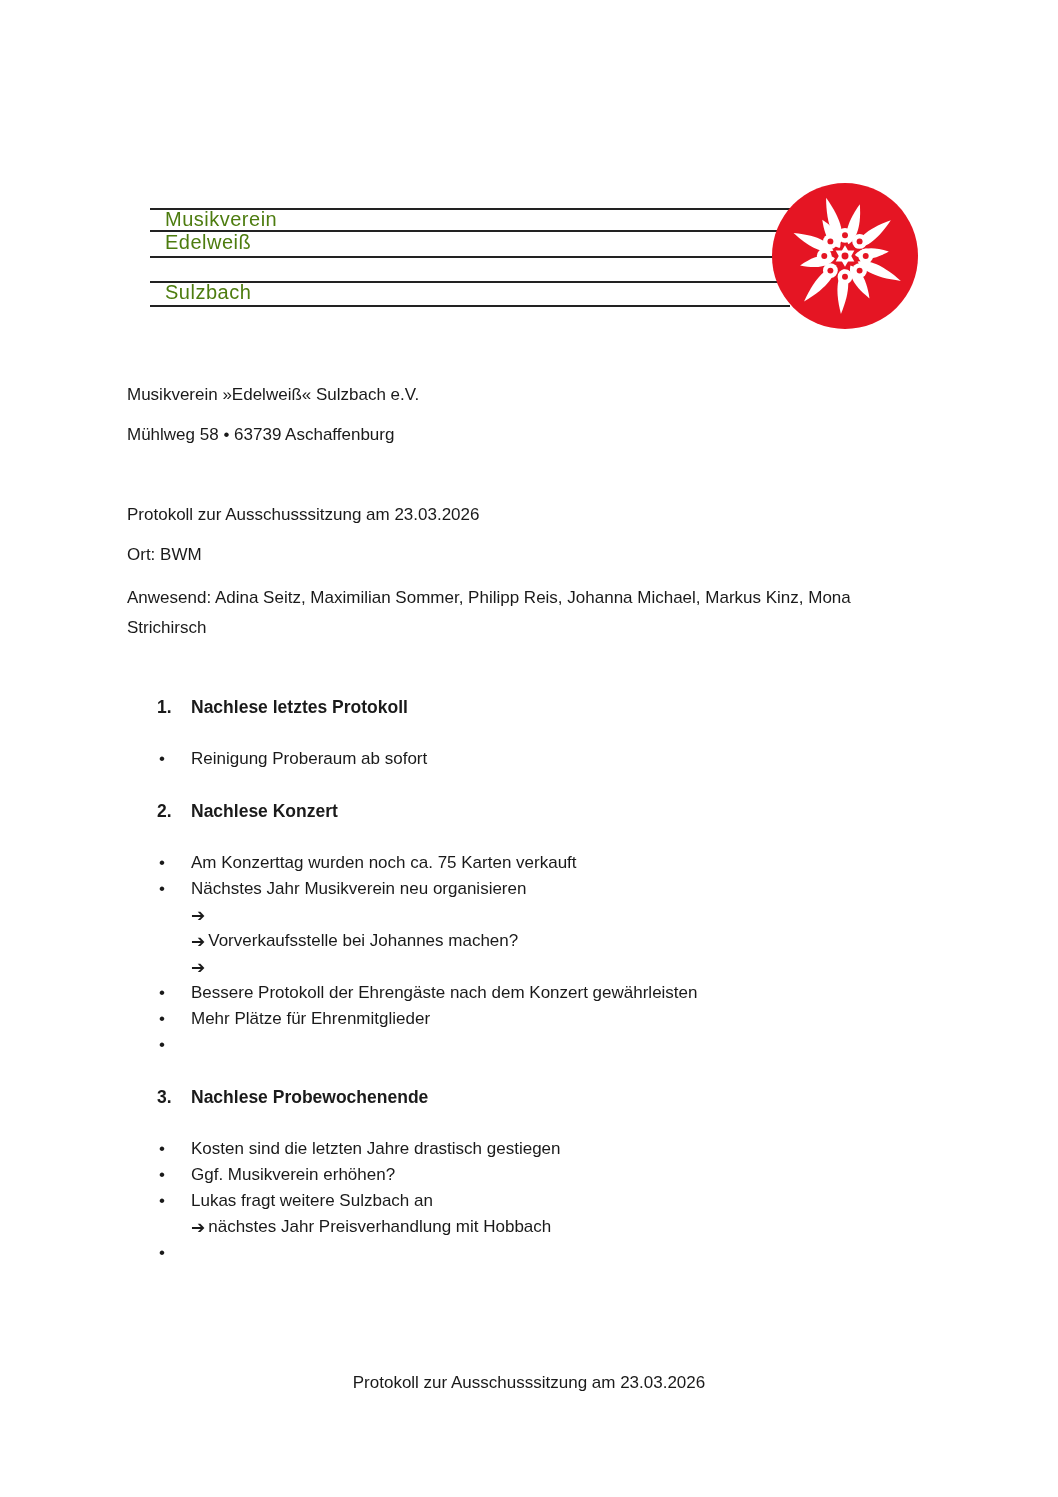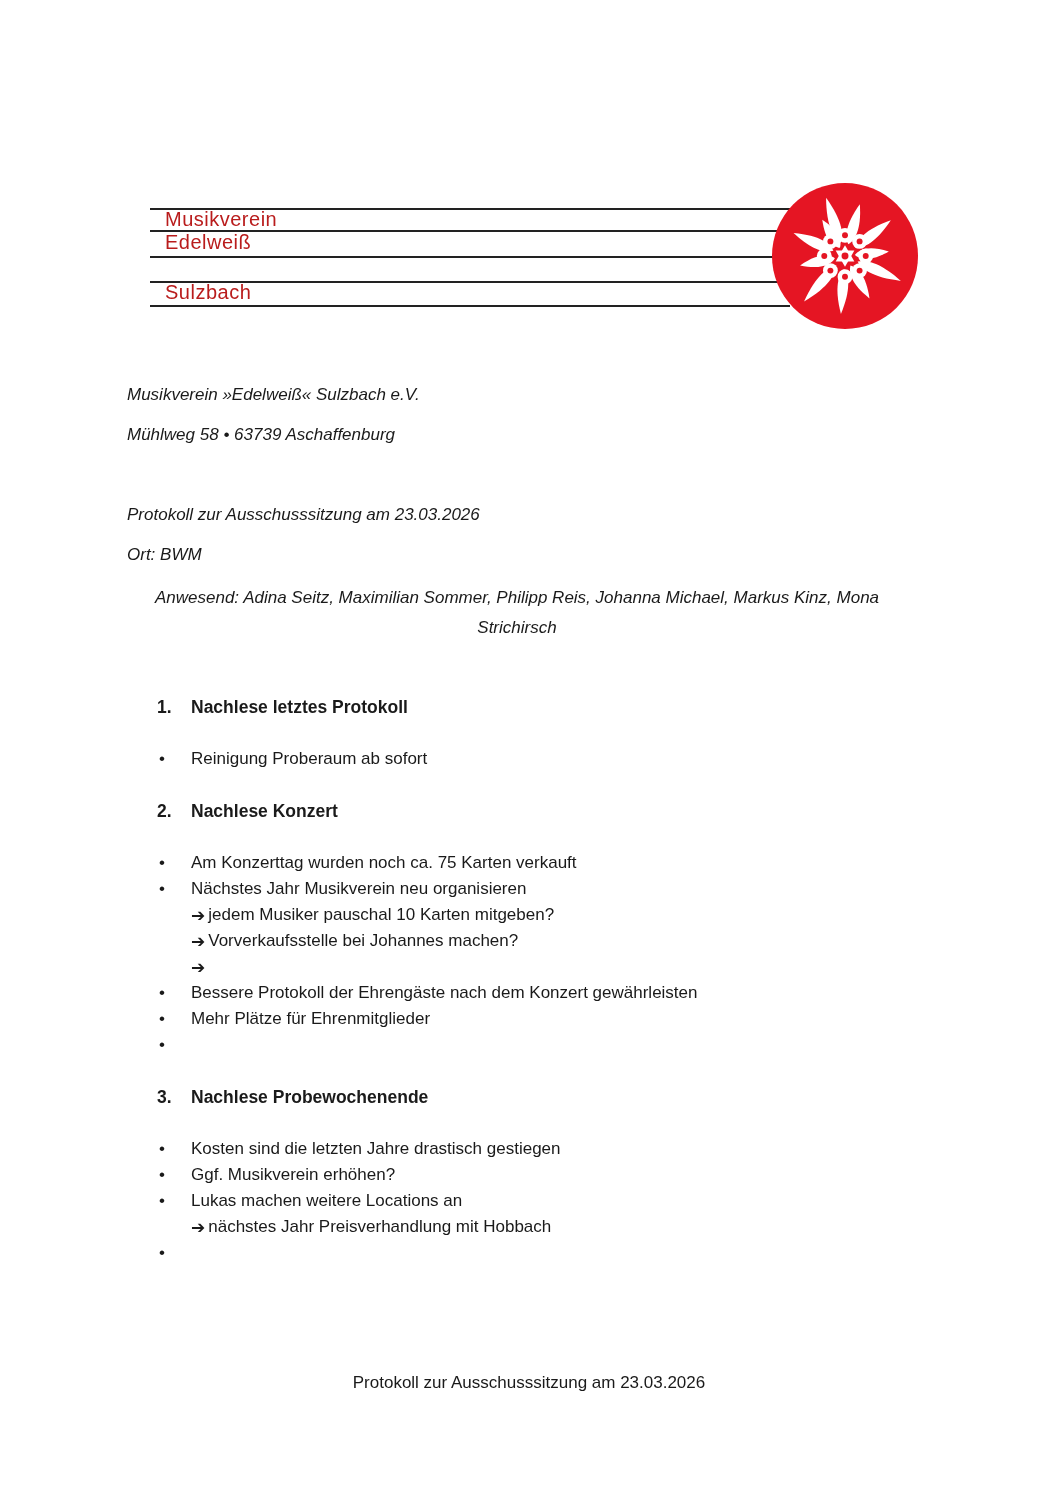--- a/index.html
+++ b/index.html
@@ -17,39 +17,39 @@
   
   .logo-block { position:absolute; top:182px; left:150px; width:769px; height:150px; }
   .logo-line { position:absolute; left:0; width:640px; height:2px; background:#222; }
   .logo-line.l1 { top:26px; }
   .logo-line.l2 { top:48px; }
   .logo-line.l3 { top:74px; }
   .logo-line.l4 { top:99px; }
   .logo-line.l5 { top:123px; }
   .logo-word {
     position:absolute; left:15px;
-    font-size:20px; line-height:21px; letter-spacing:0.5px; color:#b91c1c;
+    font-size:20px; line-height:21px; letter-spacing:0.5px; color:#4d7c0f;
     font-weight:400; white-space:nowrap;
   }
   .logo-word.w1 { top:27px; }
   .logo-word.w2 { top:50px;text-align:right; }
   .logo-word.w3 { top:100px; }
   .logo-mark { position:absolute; top:0; left:621px; width:148px; height:148px; }
 
   
   .para {
     position:absolute; left:127px;
-    font-size:17px; line-height:22px; white-space:nowrap;font-style:italic;
+    font-size:17px; line-height:22px; white-space:nowrap;
   }
   .para.wrap { white-space:normal; line-height:30px; width:780px; }
   .p-org      { top:384px; }
   .p-address  { top:424px; }
   .p-title    { top:504px; }
   .p-location { top:544px; }
-  .p-attend   { top:583px;text-align:center; }
+  .p-attend   { top:583px; }
 
   
   .sections { position:absolute; left:127px; top:667px; width:820px; padding-top:1px; }
   .section-title {
     display:flex; font-weight:bold; font-size:17.5px;
     line-height:26px; margin:26px 0;
   }
   .section-title .num { width:64px; padding-left:30px; flex:none; }
   .row { display:flex; line-height:26px; font-size:17px; }
   .row .marker { width:64px; padding-left:32px; flex:none; }
@@ -143,21 +143,20 @@
       <div class="row bullet">
         <span class="marker">•</span>
         <span>Am Konzerttag wurden noch ca. 75 Karten verkauft</span>
       </div>
       <div class="row bullet">
         <span class="marker">•</span>
         <span>Nächstes Jahr Musikverein neu organisieren</span>
       </div>
       <div class="row arrow">
         <span class="arrow-glyph">➔</span>
-        <span>jedem Musiker pauschal 10 Karten mitgeben?</span>
       </div>
       <div class="row arrow">
         <span class="arrow-glyph">➔</span>
         <span>Vorverkaufsstelle bei Johannes machen?</span>
       </div>
       <div class="row arrow">
         <span class="arrow-glyph">➔</span>
       </div>
       <div class="row bullet">
         <span class="marker">•</span>
@@ -177,21 +176,21 @@
       <div class="row bullet">
         <span class="marker">•</span>
         <span>Kosten sind die letzten Jahre drastisch gestiegen</span>
       </div>
       <div class="row bullet">
         <span class="marker">•</span>
         <span>Ggf. Musikverein erhöhen?</span>
       </div>
       <div class="row bullet">
         <span class="marker">•</span>
-        <span>Lukas machen weitere Locations an</span>
+        <span>Lukas fragt weitere Sulzbach an</span>
       </div>
       <div class="row arrow">
         <span class="arrow-glyph">➔</span>
         <span>nächstes Jahr Preisverhandlung mit Hobbach</span>
       </div>
       <div class="row bullet">
         <span class="marker">•</span>
       </div>
     </div>
 

